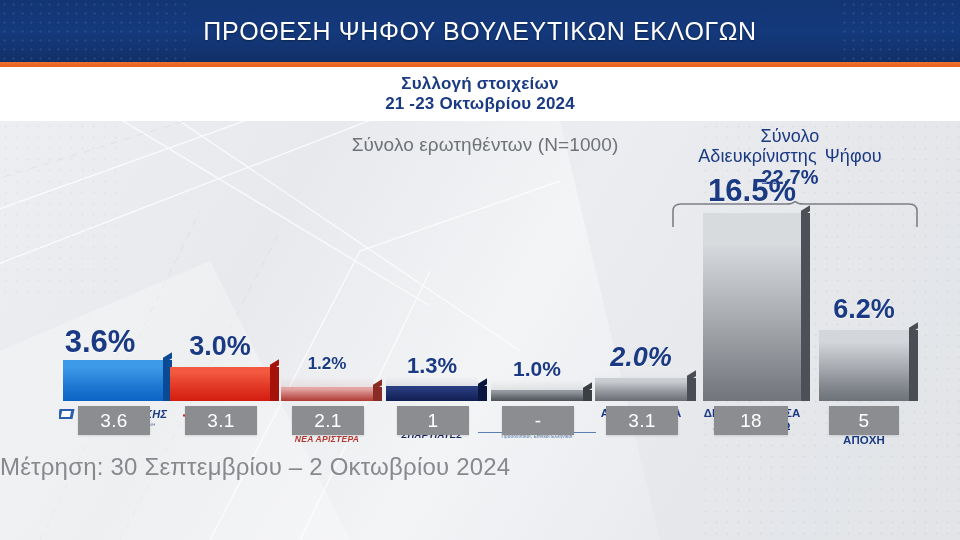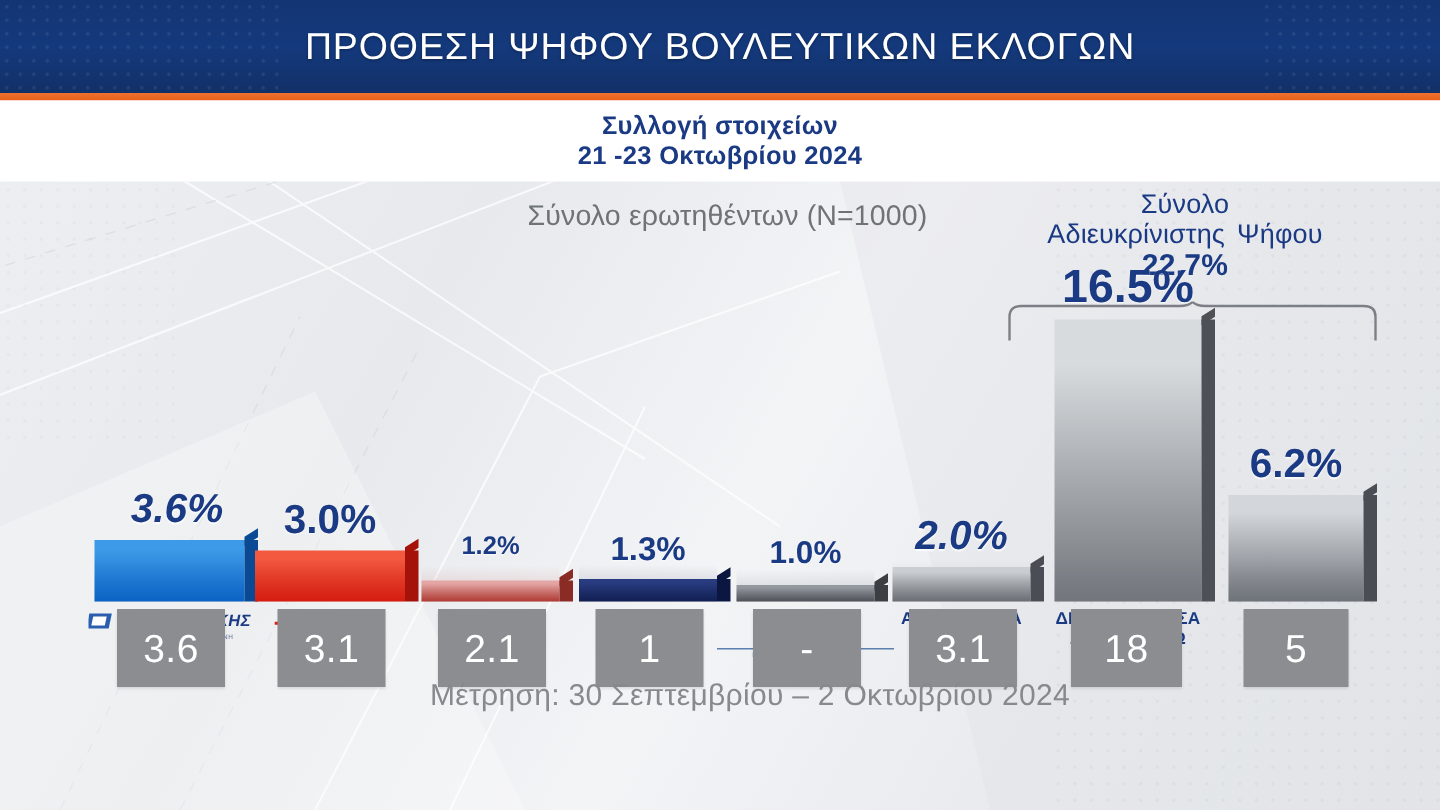--- a/index.html
+++ b/index.html
@@ -119,31 +119,31 @@
     color:#1b3a84; font-weight:bold; font-size:11.5px; line-height:1.16;
     letter-spacing:.1px;
   }
 
   
   .logo-row { display:flex; align-items:center; justify-content:center; gap:3px; }
   .logo-text { font-weight:bold; font-style:italic; letter-spacing:.3px; }
 
   
   .valbox {
-    position:absolute; top:285px; height:52px;
+    position:absolute; top:285px; height:29px;
     background:#8b8d90;
     display:flex; align-items:center; justify-content:center;
-    color:#ffffff; font-size:26px; letter-spacing:.3px;
+    color:#ffffff; font-size:19px; letter-spacing:.3px;
     box-shadow:0 1px 2px rgba(0,0,0,.12);
   }
 
   
   .footer-note {
-    position:absolute; left:0; top:332px; width:960px; text-align:center;
-    color:#87898d; font-size:20px; letter-spacing:.2px;padding-left:40px;
+    position:absolute; left:0; top:332px; width:960px; text-align:left;
+    color:#87898d; font-size:24px; letter-spacing:.2px;
   }
 
   .logos { position:absolute; right:22px; top:360px; height:48px;
            display:flex; align-items:center; gap:14px; }
   .open-logo { display:flex; flex-direction:column; align-items:center; line-height:1; }
   .open-word { color:#2c3e6b; font-size:17px; letter-spacing:5px; font-weight:400; }
   .beyond-word { color:#7c8090; font-size:8px; letter-spacing:3.4px; margin-top:3px; }
   .mrb-logo {
     width:46px; height:34px; background:#ffffff; position:relative;
     display:flex; flex-direction:column; justify-content:space-between;
@@ -208,21 +208,21 @@
         <span class="l2">Ψήφου</span>
       </div>
       <div class="pct">22.7%</div>
     </div>
 
     <svg class="brace" viewBox="0 0 250 26">
       <path d="M3 26 L3 10 Q3 3 11 3 L116 3 Q123 3 125 0 Q127 3 134 3 L239 3 Q247 3 247 10 L247 26" fill="none" stroke="#7c8086" stroke-width="1.6" stroke-linecap="round"></path>
     </svg>
 
     <div class="plot" id="plot">
-        <div class="pctlabel" style="left: 118px; font-size: 27px; top: 203px; font-style: italic;">3.6%</div>
+        <div class="pctlabel" style="left: 100px; font-size: 31px; top: 203px;">3.6%</div>
         <div class="bar3d" style="left: 63px; top: 239px; width: 100px; height: 41px; bottom: auto;">
           <div class="bar-front" style="background: linear-gradient(rgb(61, 154, 232) 0%, rgb(61, 154, 232) 16%, rgb(12, 99, 196) 100%);"></div>
           <div class="bar-side" style="background: linear-gradient(rgb(10, 74, 148) 0%, rgb(10, 74, 148) 100%); height: 41px; bottom: 0px; right: -9px;"></div>
           <div class="bar-top" style="background: rgb(10, 74, 148); height: 6px; top: -5px; right: -9px; transform: skewY(-32deg);"></div>
           <div class="bar-reflect" style="background: linear-gradient(rgb(12, 99, 196) 0%, rgba(255, 255, 255, 0) 85%); height: 32px;"></div>
         </div>
         <div class="plabel" style="left: 113px; top: 286px; width: 124px;">
           <div class="logo-row">
             <svg width="18" height="14" viewBox="0 0 18 14">
               <rect x="1" y="2" width="15" height="10" fill="#2a5fb0" transform="skewX(-12)"></rect>

